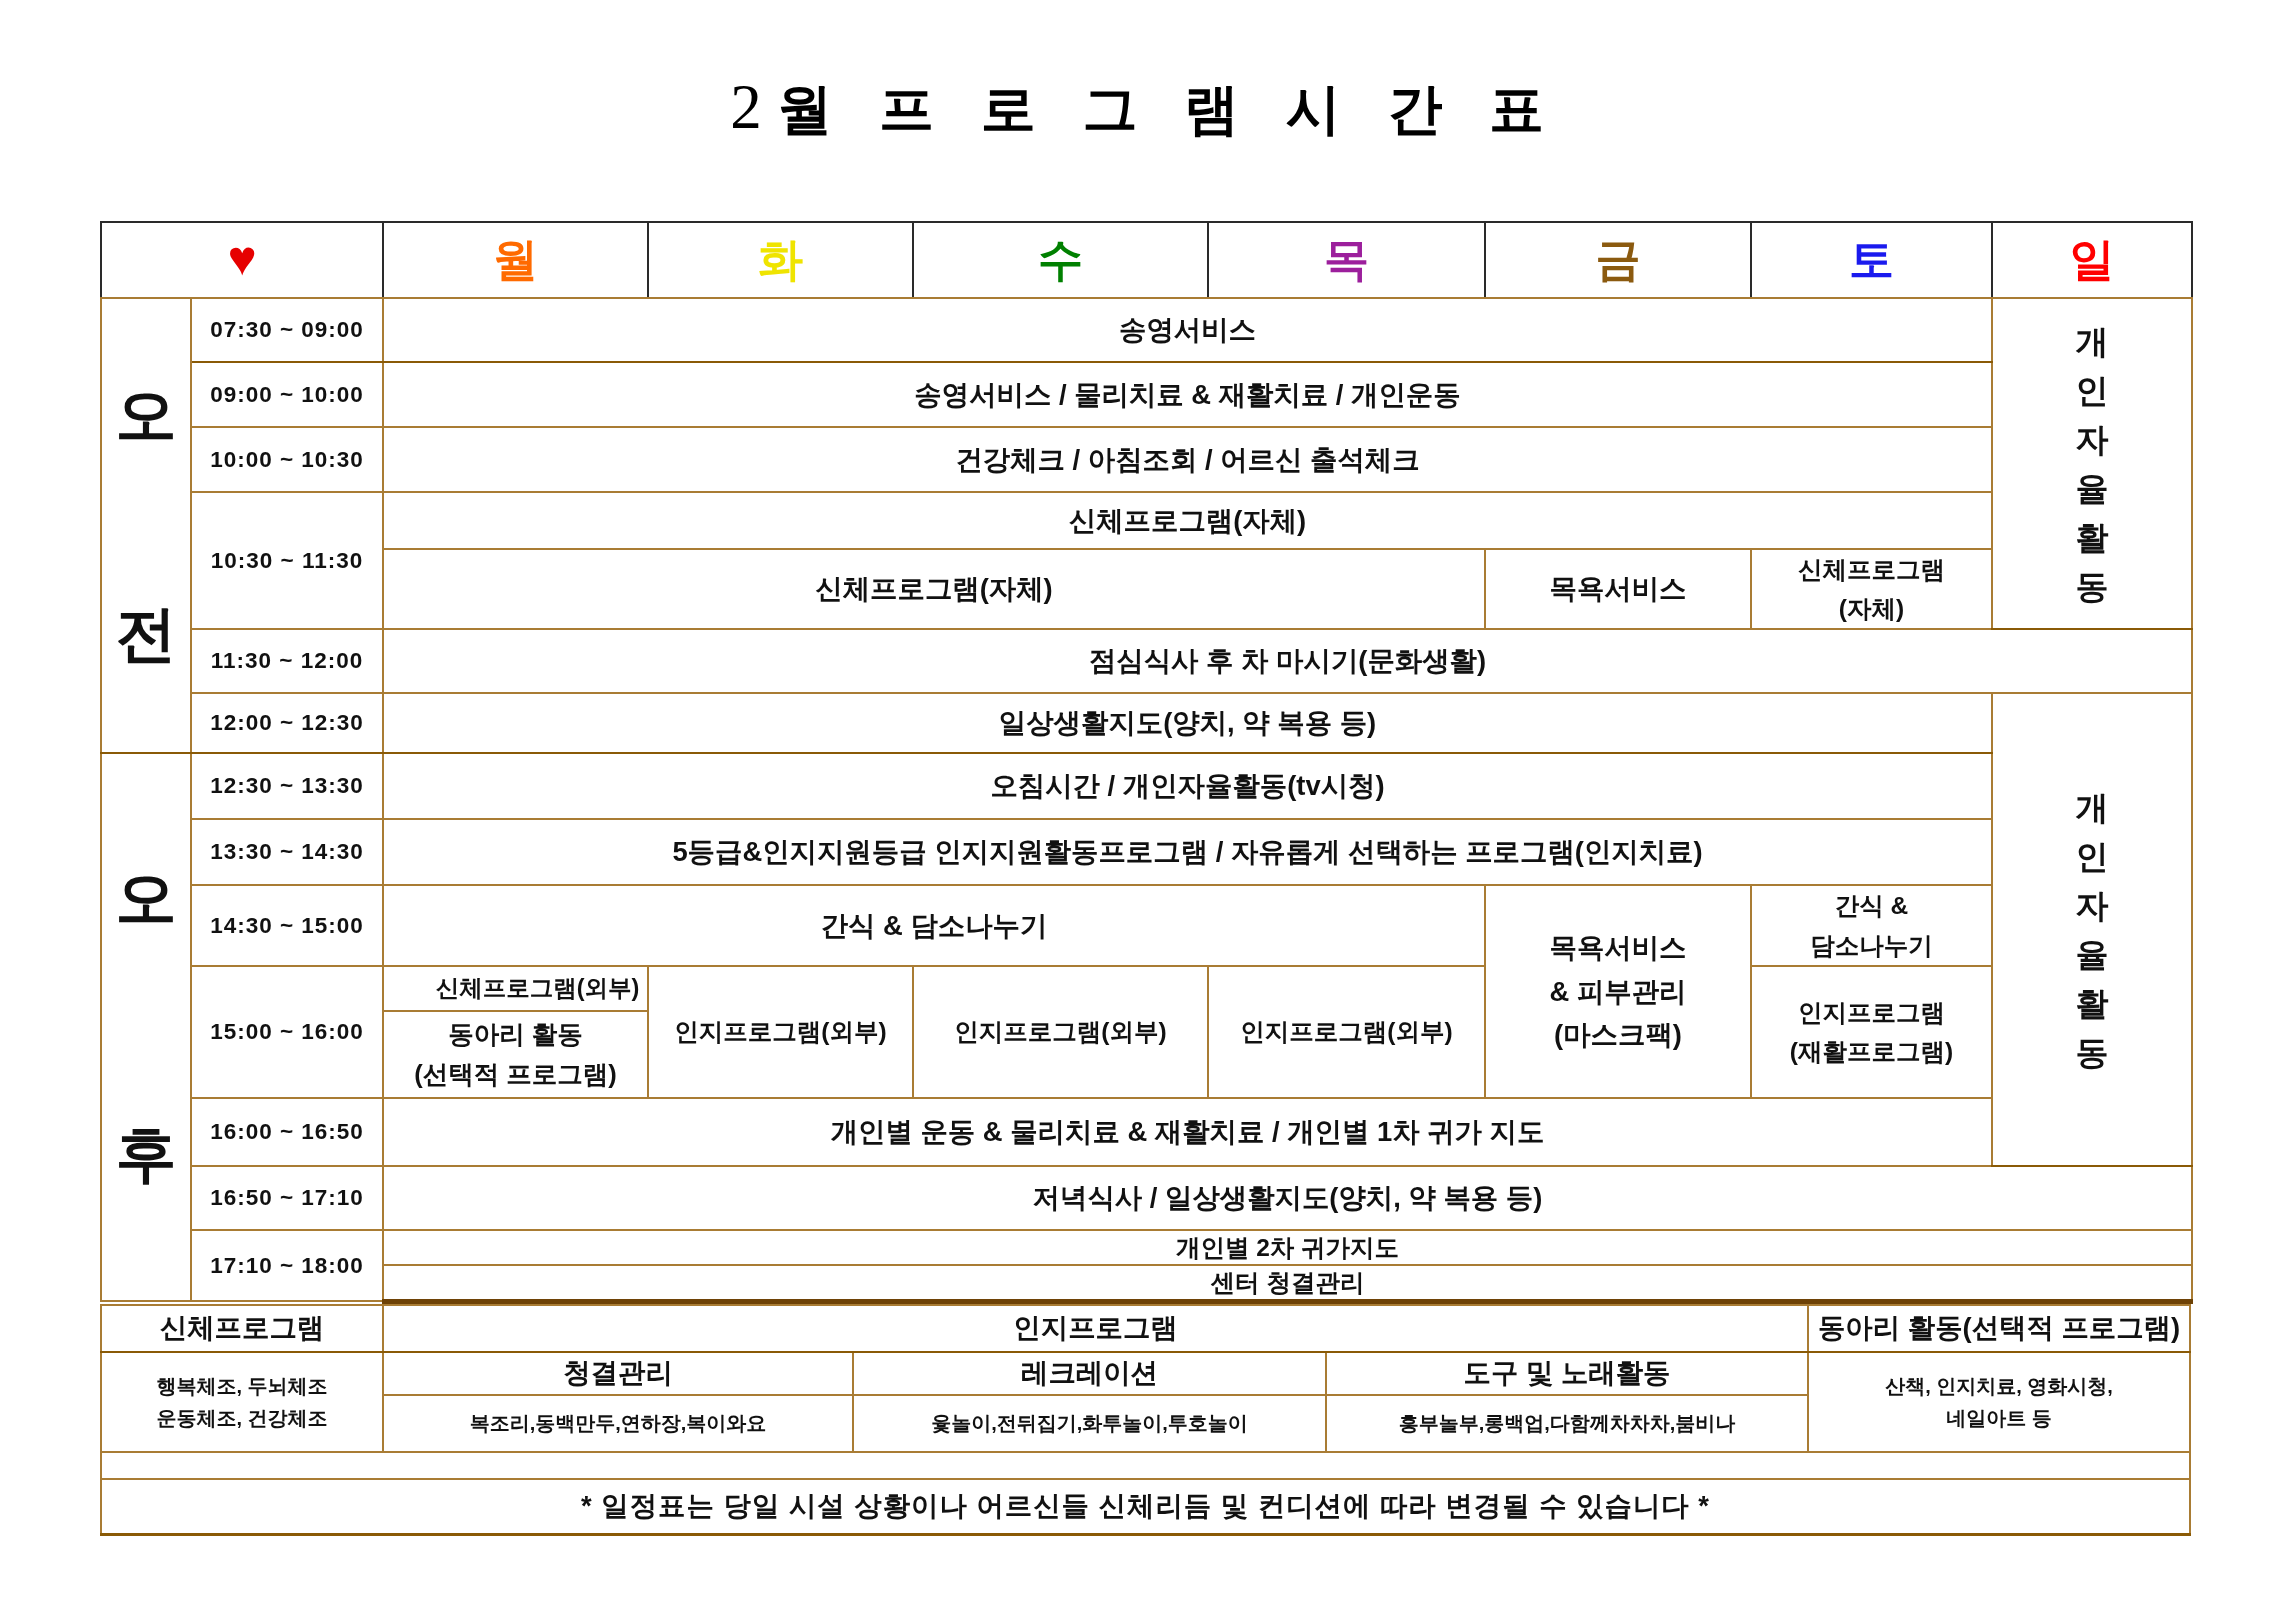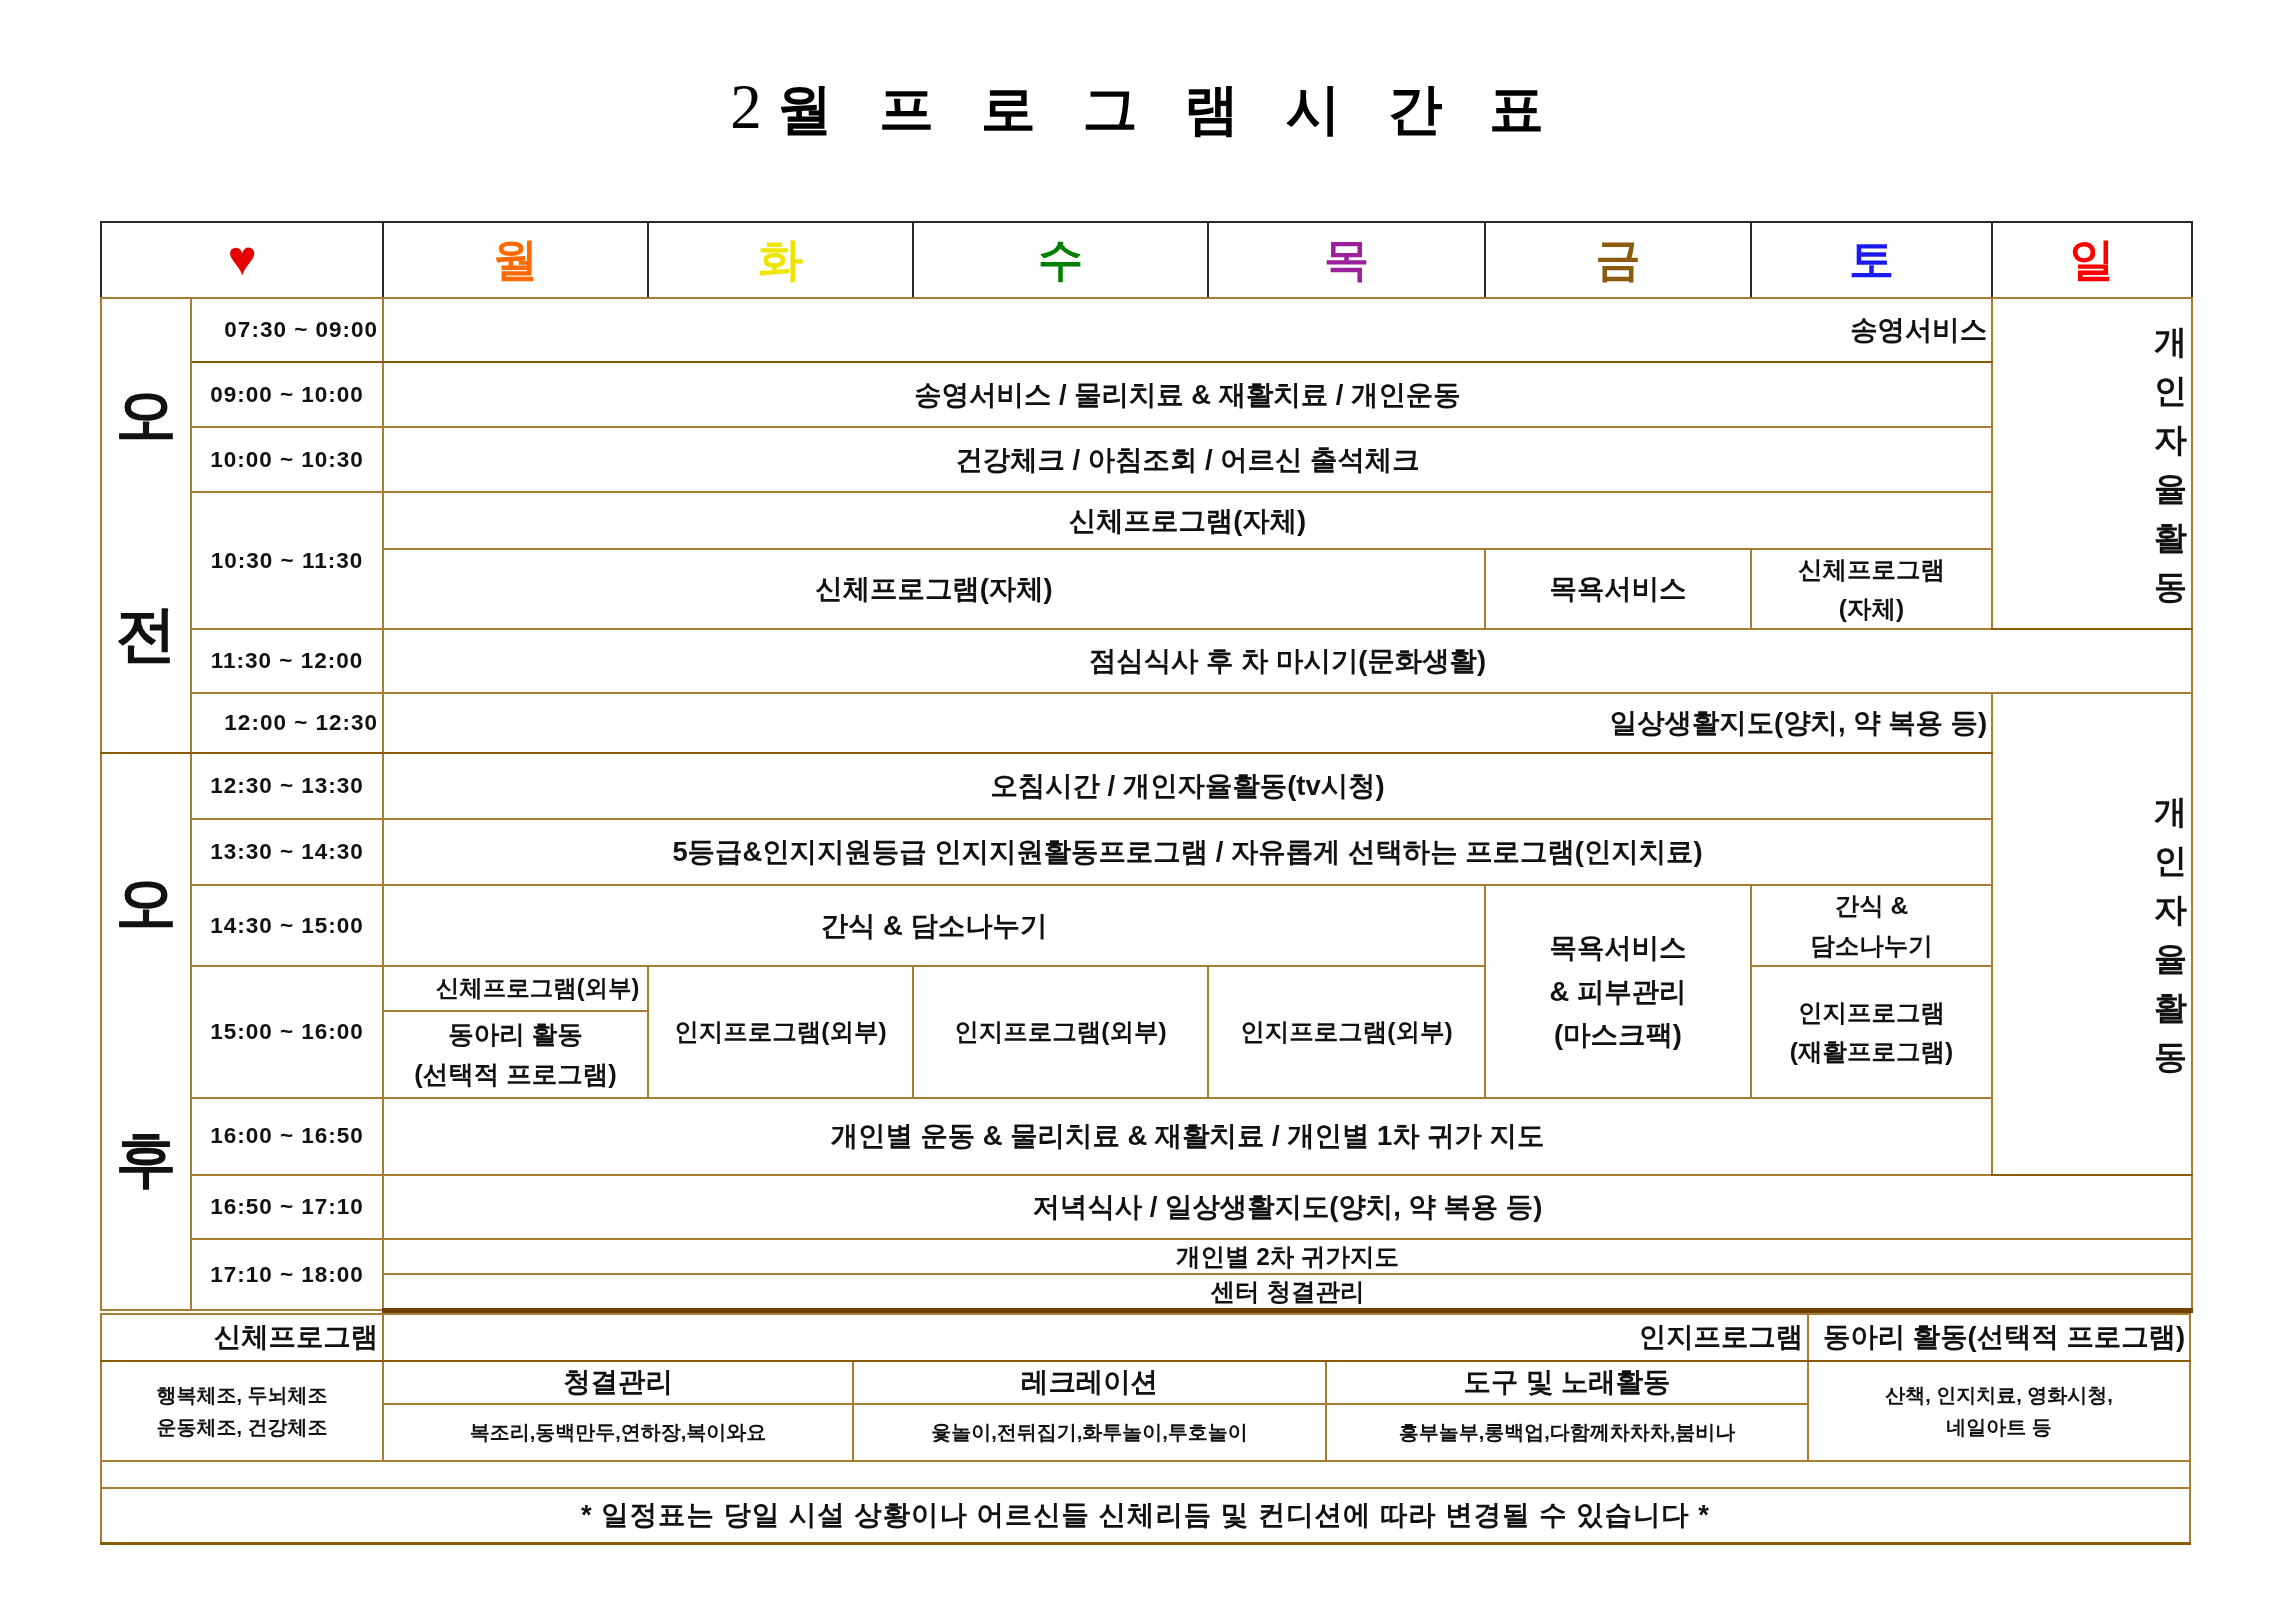--- a/index.html
+++ b/index.html
@@ -21,21 +21,21 @@
   .t{font-size:22.5px;letter-spacing:1px;white-space:nowrap;}
   .c{font-size:27.4px;}
   .period{font-size:61px;font-weight:800;}
   .pbox{display:flex;flex-direction:column;justify-content:space-around;align-items:center;}
   .sun span{display:block;font-size:33px;line-height:49px;font-weight:800;}
   .l2 span{display:block;line-height:1.6;}
   .small{font-size:24.5px;}
   .split{padding:0;}
   .split .top{height:43px;line-height:43px;border-bottom:2px solid #A97C34;font-size:23.5px;padding-left:44px;}
   .split .bot{height:85px;display:flex;flex-direction:column;justify-content:space-evenly;font-size:25.5px;}
-  .hb td{border-bottom:2.9px solid #8A5A06;text-align:right;}
+  .hb td{border-bottom:2.9px solid #8A5A06;}
   .main tr.last td{border-bottom:5.9px solid #6E4206;}
   
   .bottom td{font-size:20px;}
   .bottom .hdr{font-size:27.4px;}
   .bottom tr.note-row td{border-bottom:3.9px solid #8A5A06;font-size:27.4px;letter-spacing:1px;}
   
   .logo{position:absolute;top:1517px;left:0;width:100%;display:flex;justify-content:center;align-items:center;gap:7.8px;}
   .logo-text{font-size:39px;font-weight:800;letter-spacing:1px;white-space:nowrap;}
 </style>
 </head>
@@ -176,21 +176,21 @@
           </td>
           <td class="c small">인지프로그램(외부)</td>
           <td class="c small">인지프로그램(외부)</td>
           <td class="c small">인지프로그램(외부)</td>
           <td class="c l2 small">
             <span>인지프로그램</span>
             <span>(재활프로그램)</span>
           </td>
         </tr>
 
-        <tr style="height:77px">
+        <tr style="height:68px">
           <td class="t">16:00 ~ 16:50</td>
           <td class="c" colspan="6">개인별 운동 &amp; 물리치료 &amp; 재활치료 / 개인별 1차 귀가 지도</td>
         </tr>
 
         <tr style="height:64px">
           <td class="t">16:50 ~ 17:10</td>
           <td class="c" colspan="7">저녁식사 / 일상생활지도(양치, 약 복용 등)</td>
         </tr>
 
         <tr style="height:33px">

